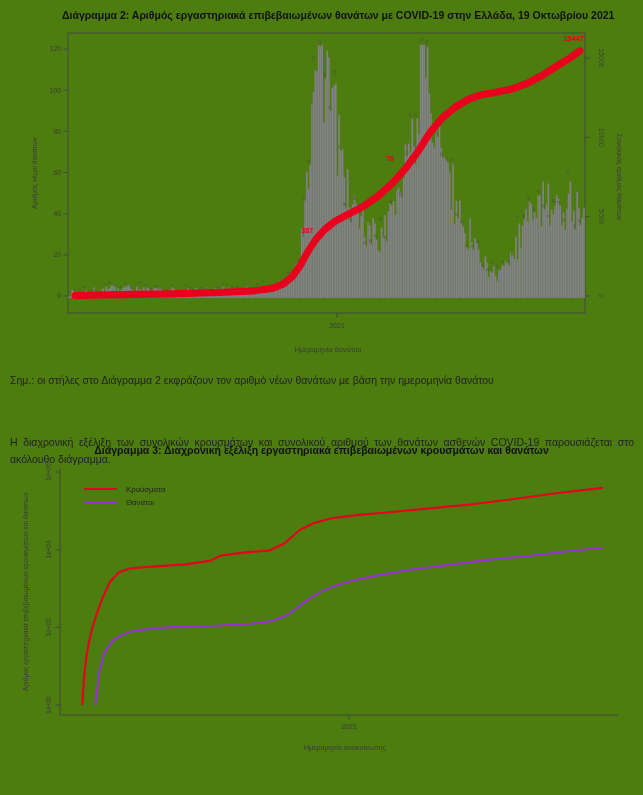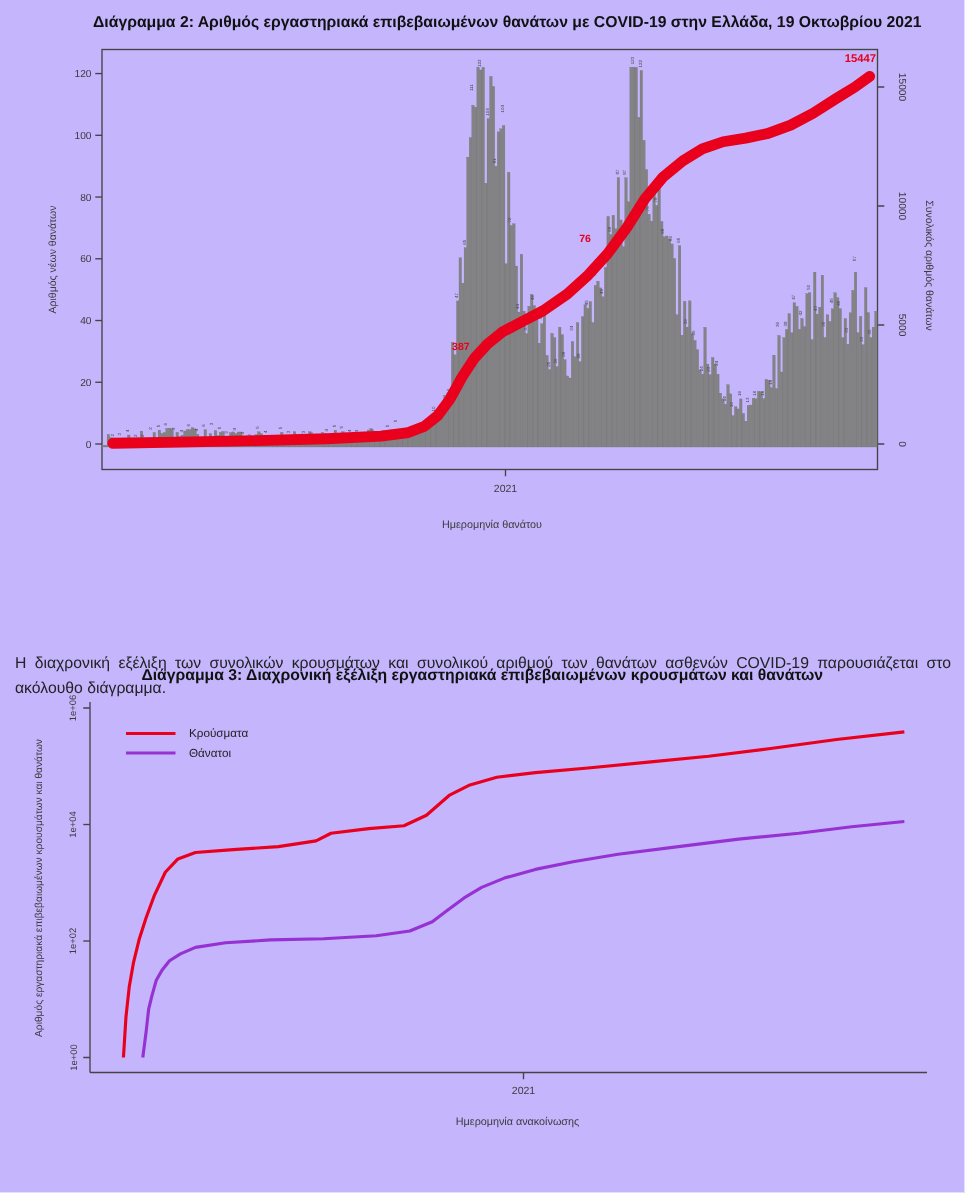--- a/index.html
+++ b/index.html
@@ -1,16 +1,16 @@
 <!DOCTYPE html>
 <html><head>
 <meta charset="utf-8">
 <style>
   html,body{margin:0;padding:0;background:#ffffff;}
-  #page{position:relative;width:643px;height:795px;background:#c4b5fd;overflow:hidden;
+  #page{position:relative;width:643px;height:795px;background:#4d7c0f;overflow:hidden;
         font-family:"Liberation Sans",sans-serif;color:#1f1f1f;}
   .abs{position:absolute;}
   .charttitle{font-size:10.5px;font-weight:700;color:#111;white-space:nowrap;}
   .note{font-size:10.5px;color:#222;}
   .para{font-size:10.5px;color:#222;text-align:justify;line-height:17px;}
   svg{position:absolute;left:0;}
   svg text{font-family:"Liberation Sans",sans-serif;}
 </style>
 </head>
 <body>
@@ -450,20 +450,21 @@
       <rect x="579.7" y="225.02851142284118" width="1.7" height="72.97148857715881" fill="#838383" stroke="#6f6f6f" stroke-width="0.18"></rect>
       <text x="580.7" y="223.02851142284118" font-size="3" fill="#4a4a4a" transform="rotate(-90 580.7 223.02851142284118)">35</text>
       <rect x="581.4" y="218.10184104291625" width="1.7" height="79.89815895708375" fill="#838383" stroke="#6f6f6f" stroke-width="0.18"></rect>
       <rect x="583.1" y="207.52613047893644" width="1.7" height="90.47386952106356" fill="#838383" stroke="#6f6f6f" stroke-width="0.18"></rect>
       <text x="313.058" y="233.32666666666665" font-size="7" font-weight="700" fill="#e8001c" text-anchor="end">387</text>
       <text x="390.091" y="161.13333333333333" font-size="7" font-weight="700" fill="#e8001c" text-anchor="middle">76</text>
       <polyline points="75.2,295.5 119.7,294.7 171.4,293.8 217.9,292.5 254.1,290.8 272.2,288.4 283.1,284.1 291.9,277.0 300.1,265.9 307.9,251.6 316.2,238.9 324.9,229.4 334.8,221.4 348.2,214.3 362.2,207.1 378.2,196.0 392.2,183.3 405.1,169.1 418.0,151.6 429.9,132.6 441.8,118.3 455.2,107.2 468.2,99.3 482.1,94.5 497.1,92.1 512.1,88.9 527.1,83.4 542.1,75.5 557.1,65.9 570.0,58.0 579.8,50.9" fill="none" stroke="#e8001c" stroke-width="7.2" stroke-linecap="round" stroke-linejoin="round"></polyline>
       <text x="584" y="41" font-size="7.5" font-weight="700" fill="#e8001c" text-anchor="end">15447</text>
     </svg>
 
+  <div class="abs note" style="left:10px;top:374px;width:625px;">Σημ.: οι στήλες στο Διάγραμμα 2 εκφράζουν τον αριθμό νέων θανάτων με βάση την ημερομηνία θανάτου</div>
 
   <div class="abs para" style="left:10px;top:404px;width:624px;margin-top:30px;">Η διαχρονική εξέλιξη των συνολικών κρουσμάτων και συνολικού αριθμού των θανάτων ασθενών COVID-19 παρουσιάζεται στο ακόλουθο διάγραμμα.</div>
 
   <div class="abs charttitle" style="left:0;top:444px;width:643px;text-align:center;">Διάγραμμα 3: Διαχρονική εξέλιξη εργαστηριακά επιβεβαιωμένων κρουσμάτων και θανάτων</div>
 
   <svg id="svg-d3" width="643" height="310" viewBox="0 455 643 310" style="top:455px;">
       <line x1="60" y1="468" x2="60" y2="715" stroke="#444" stroke-width="0.9"></line>
       <line x1="60" y1="715" x2="618" y2="715" stroke="#444" stroke-width="0.9"></line>
       <line x1="55.5" y1="705" x2="60" y2="705" stroke="#444" stroke-width="0.9"></line>
       <text x="51" y="705" font-size="6.3" fill="#3c3c3c" text-anchor="middle" transform="rotate(-90 51 705)">1e+00</text>

